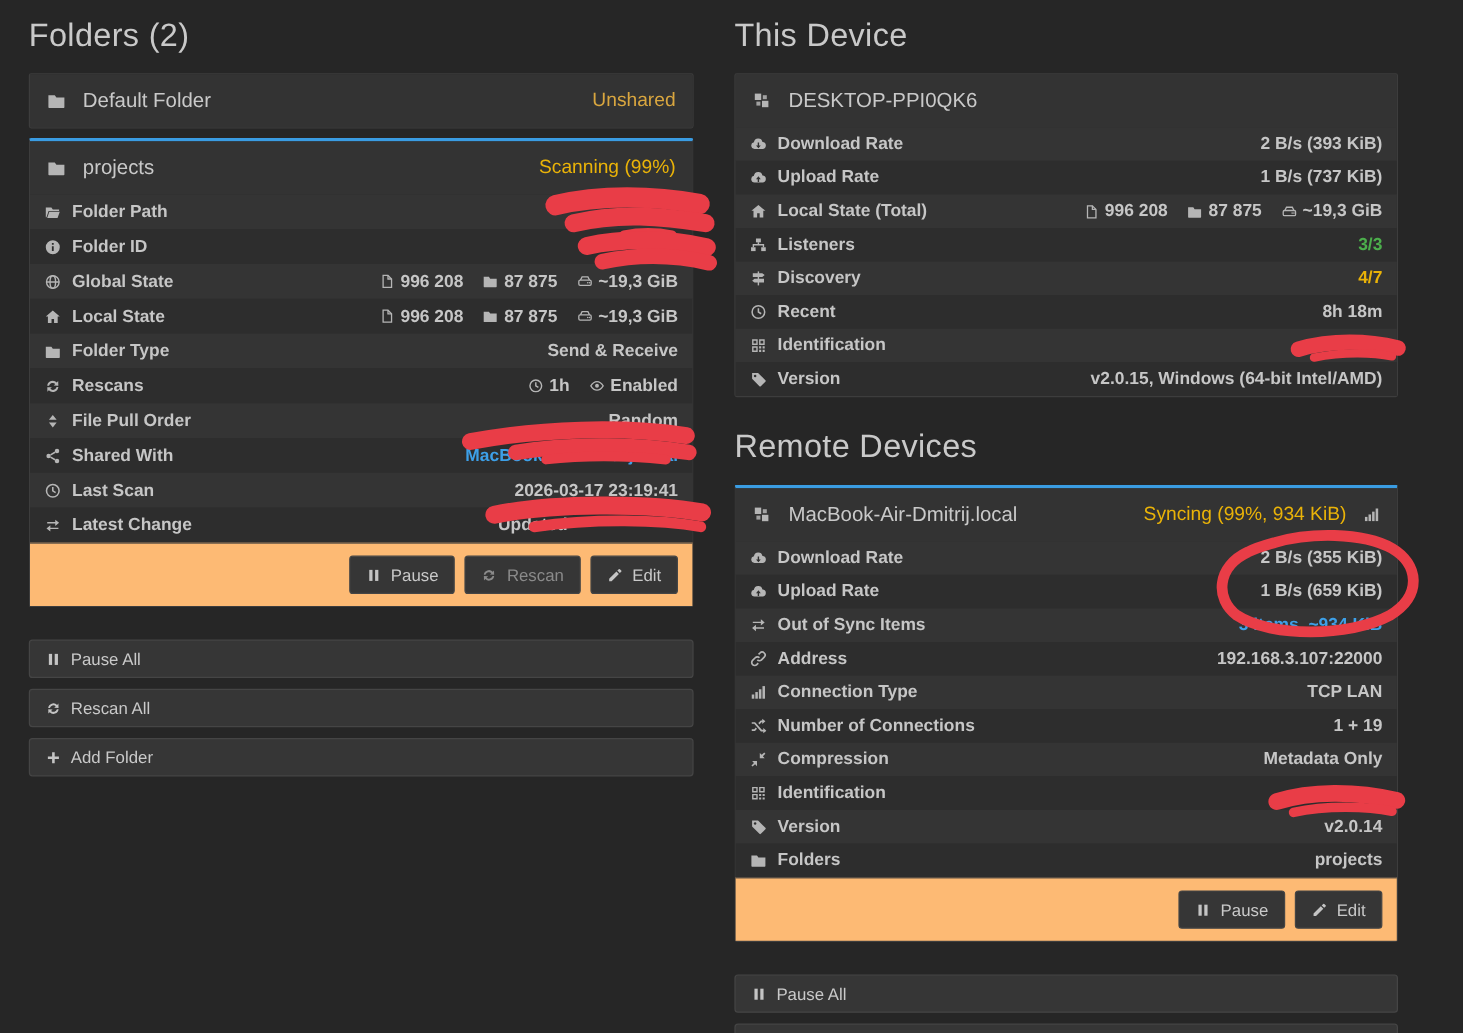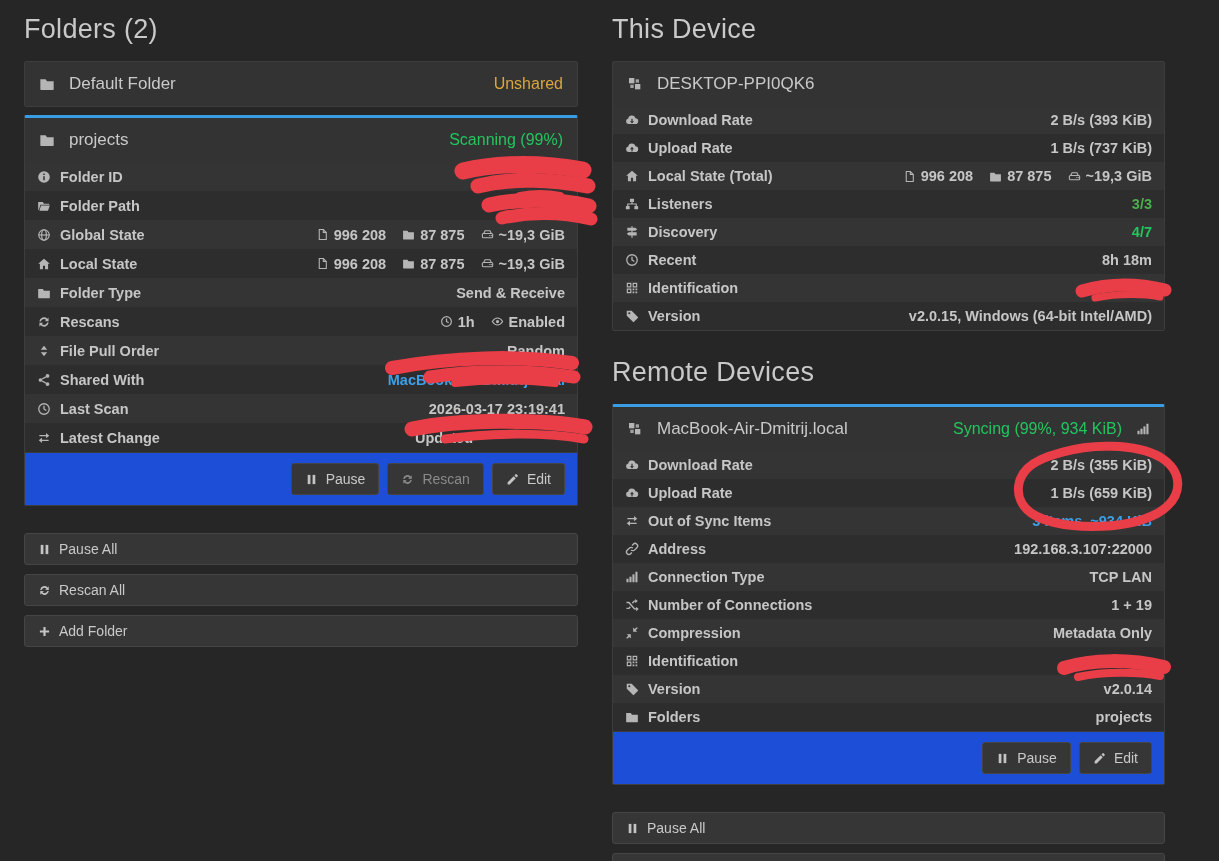--- a/index.html
+++ b/index.html
@@ -46,29 +46,29 @@
     background:#2d2d2d;
     font-weight:bold;
   }
   .row:nth-child(odd) { background:#343434; }
   .rt .row { height:28px; }
   .lbl { display:flex; align-items:center; gap:9px; }
   .val { margin-left:auto; display:flex; align-items:center; gap:6px; text-align:right; }
   .val .grp { display:flex; align-items:center; gap:5px; margin-left:10px; }
 
   .c-orange { color:#d9a63f; }
-  .c-blue   { color:#22c55e; }
+  .c-blue   { color:#eab308; }
   .c-green  { color:#4cae4c; }
   .link { color:#3da0e8; cursor:pointer; }
 
   .panel-footer {
     display:flex; justify-content:flex-end; gap:8px;
     padding:10px 12px;
     border-top:1px solid #3a3a3a;
-    background:#1d4ed8;
+    background:#fdba74;
   }
   .actions {
     display:flex; justify-content:flex-end; gap:9px; margin-top:27px;flex-direction:column;
   }
   .btn {
     display:inline-flex; align-items:center; gap:8px;
     background:#363636; border:1px solid #454545; border-radius:3px;
     color:#c9c9c9; font-size:14px; line-height:1;
     padding:8px 13px; cursor:pointer;
     font-family:"Liberation Sans", sans-serif;
@@ -249,32 +249,32 @@
             <use href="#i-folder"></use>
           </svg>
         <span>projects</span>
         <span class="spacer"></span>
         <span class="status c-blue">Scanning (99%)</span>
       </div>
       <div class="tbl">
         <div class="row">
           <span class="lbl">
               <svg class="ic">
+                <use href="#i-folder-open"></use>
+              </svg>
+              <span>Folder Path</span>
+            </span>
+          <span class="val"></span>
+        </div>
+        <div class="row">
+          <span class="lbl">
+              <svg class="ic">
                 <use href="#i-info"></use>
               </svg>
               <span>Folder ID</span>
-            </span>
-          <span class="val"></span>
-        </div>
-        <div class="row">
-          <span class="lbl">
-              <svg class="ic">
-                <use href="#i-folder-open"></use>
-              </svg>
-              <span>Folder Path</span>
             </span>
           <span class="val"></span>
         </div>
         <div class="row">
           <span class="lbl">
               <svg class="ic">
                 <use href="#i-globe"></use>
               </svg>
               <span>Global State</span>
             </span>

